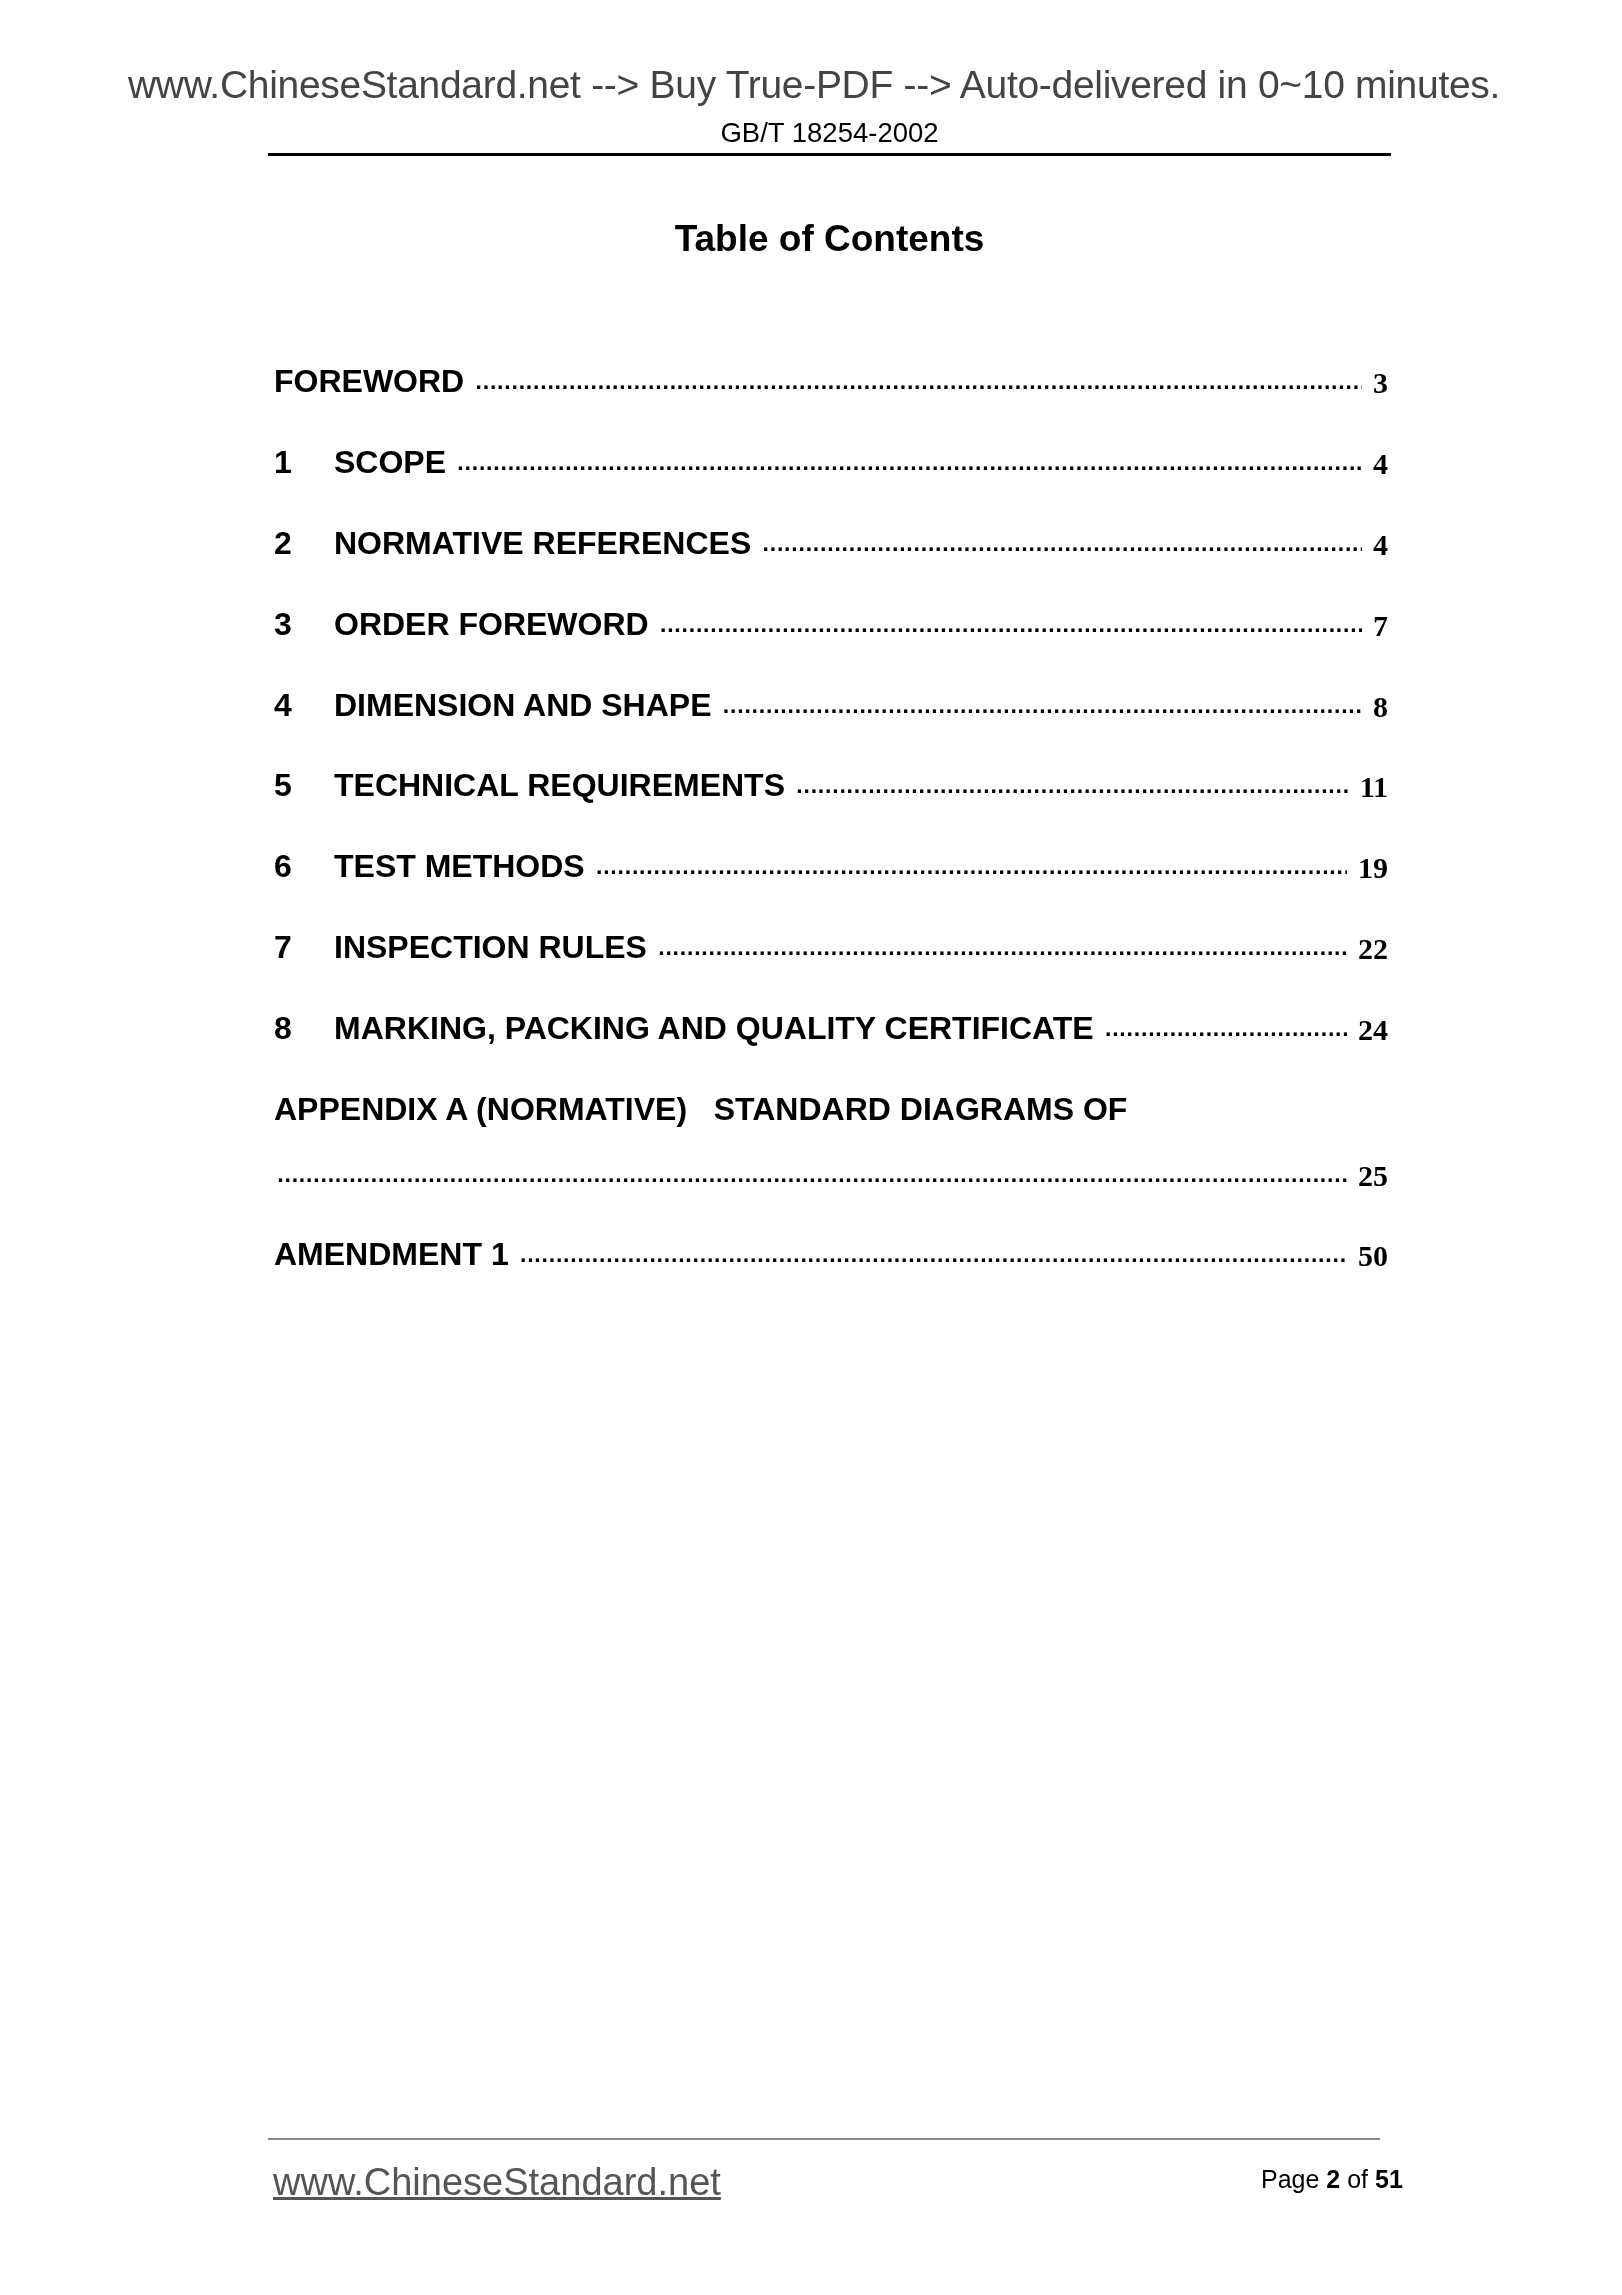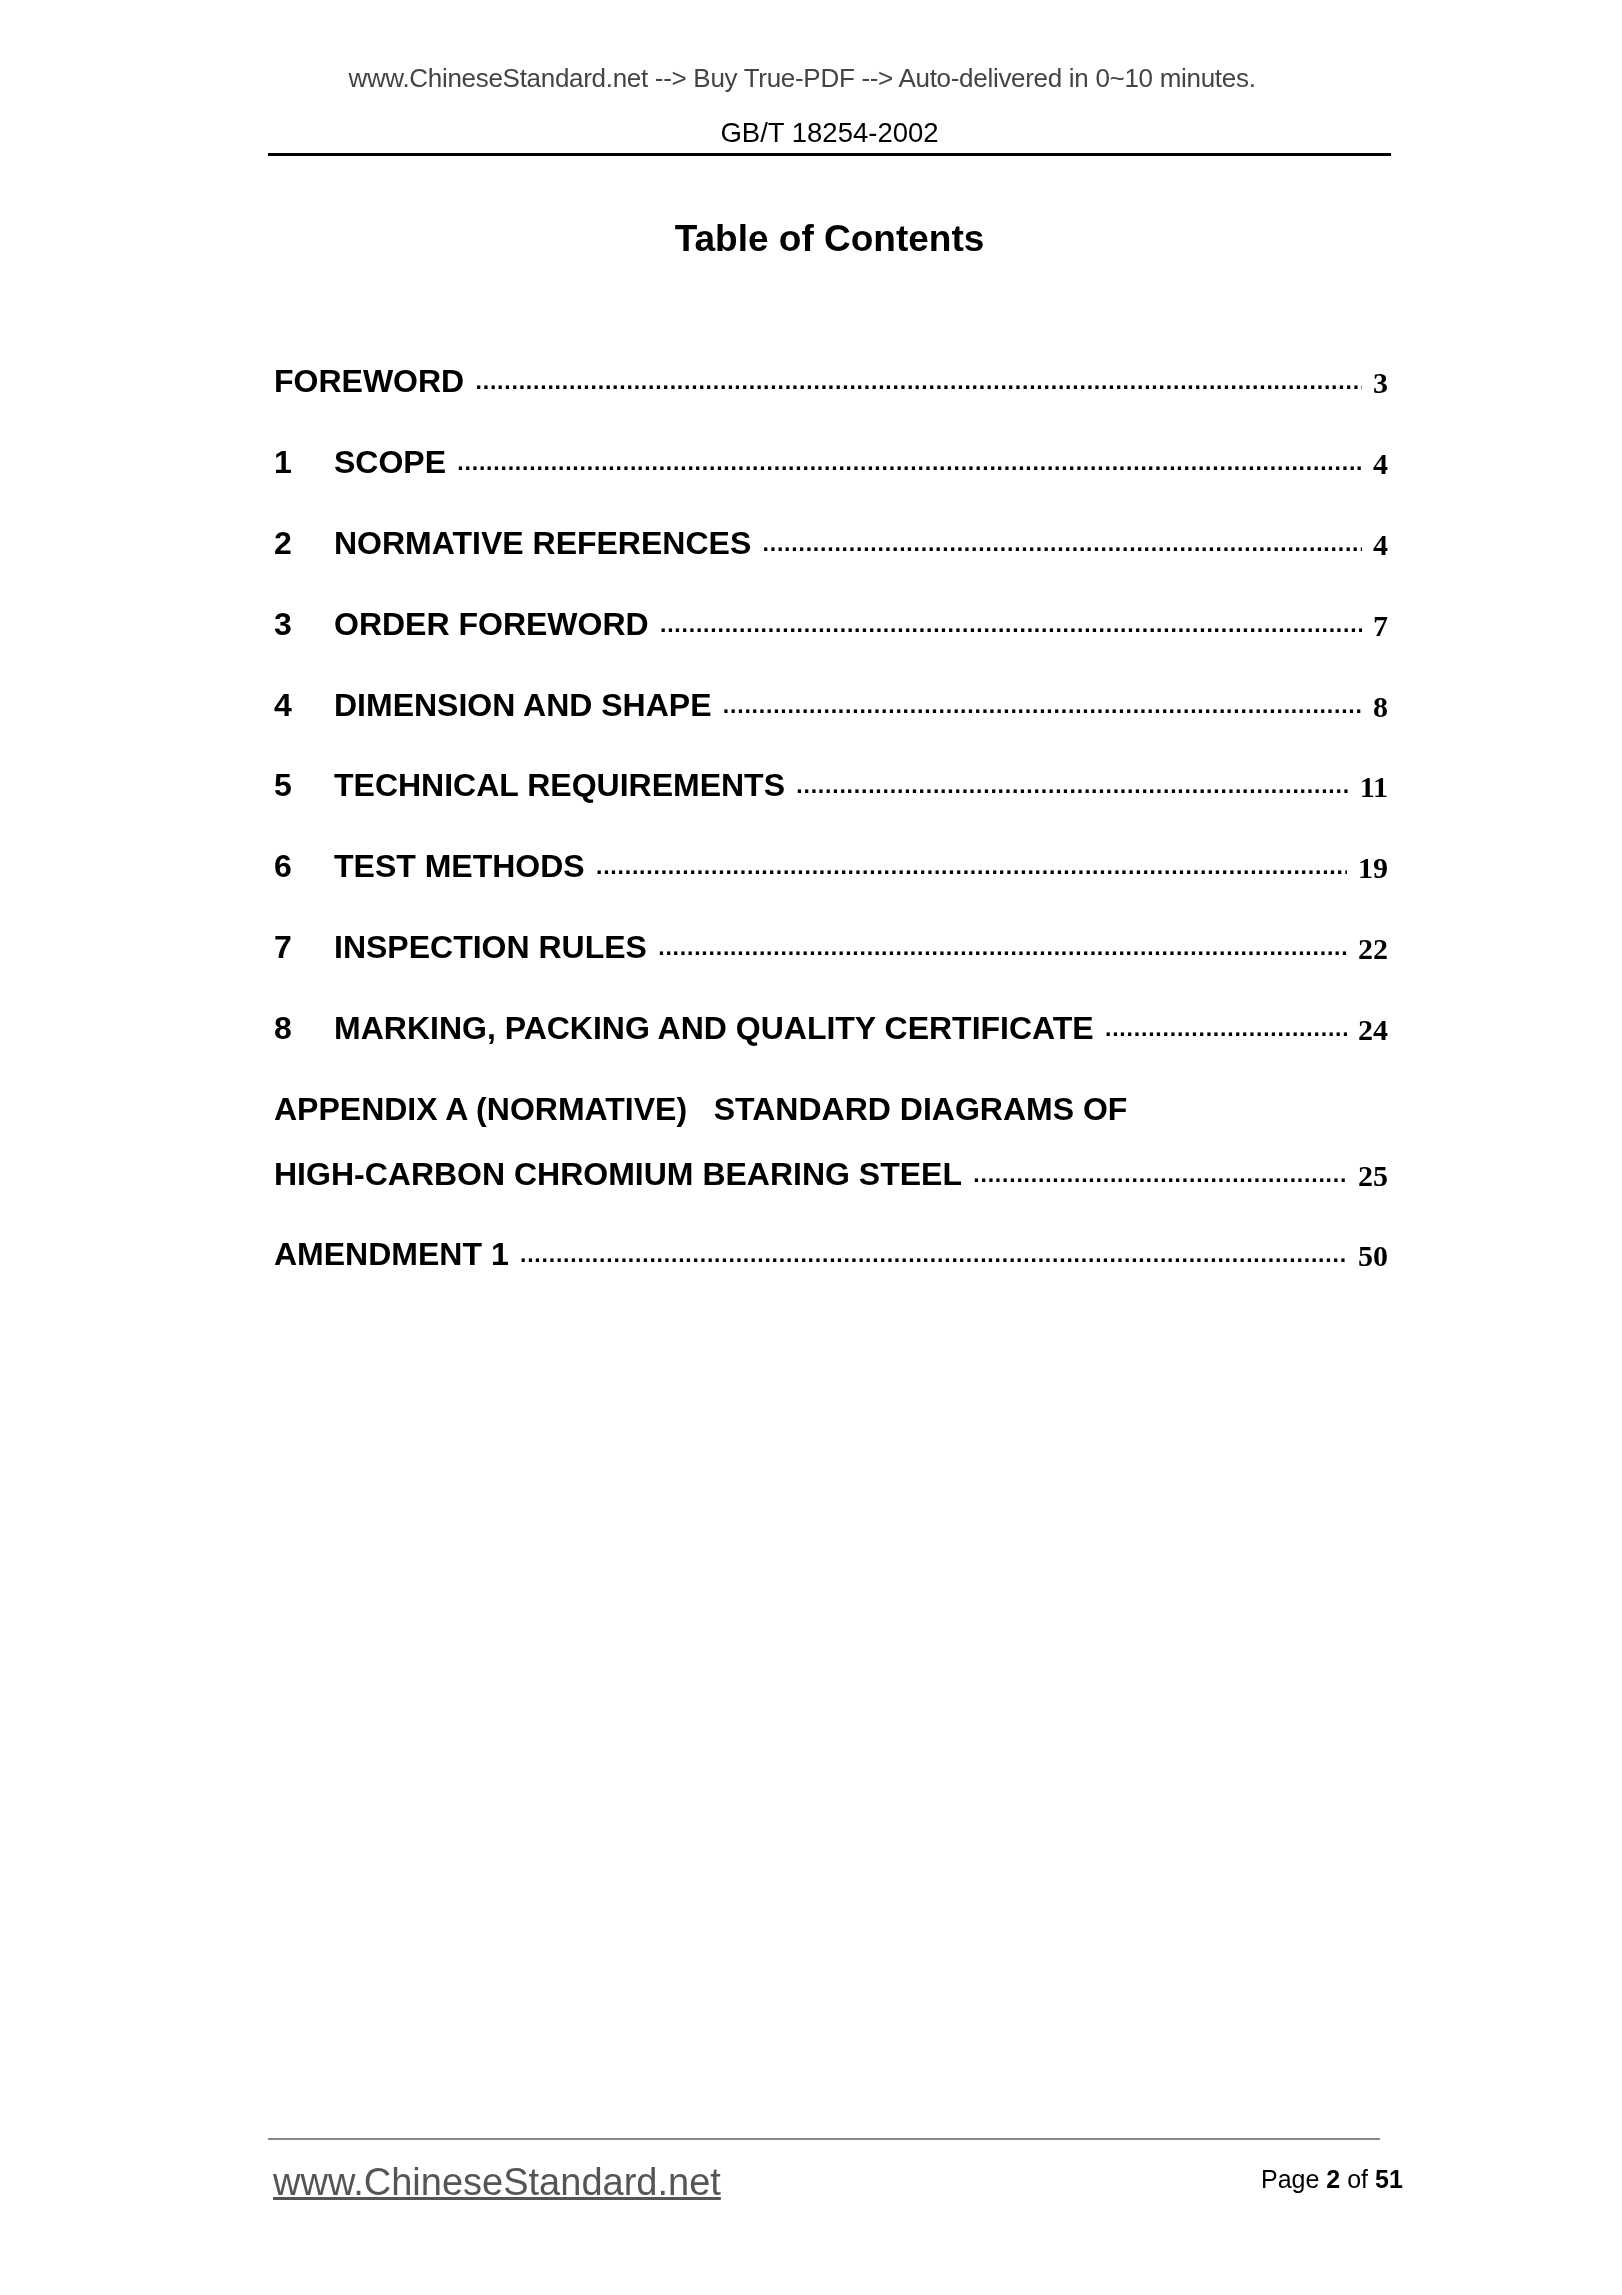--- a/index.html
+++ b/index.html
@@ -1,17 +1,17 @@
 <!DOCTYPE html>
 <html style="font-size:13.3px"><head>
 <meta charset="utf-8">
 <style>
   html, body { margin:0; padding:0; background:#fff; }
   body { width:1623px; height:2295px; position:relative; overflow:hidden; font-family:"Liberation Sans", sans-serif; color:#000; }
-  .banner { position:absolute; top:63px; left:0; width:1604px; text-align:center; font-size:26px; color:#444; letter-spacing:-0.3px; }
+  .banner { position:absolute; top:63px; left:12px; width:1604px; text-align:center; font-size:39px; color:#444; letter-spacing:-0.3px; }
   .docid { position:absolute; top:117px; left:0; width:1659px; text-align:center; font-size:27.5px; color:#000; }
   .hrule { position:absolute; top:153px; left:268px; width:1123px; height:2.5px; background:#000; }
   .title { position:absolute; top:218px; left:0; width:1659px; text-align:center; font-size:37px; font-weight:bold; }
   .toc { position:absolute; left:274px; width:1114px; top:350px; }
   .row { position:absolute; left:0; width:1114px; height:50px; display:flex; align-items:flex-end; font-size:32px; font-weight:bold;gap:8px; }
   .row .num { width:52px; flex:none; }
   .row .label { flex:none; white-space:nowrap; }
   .row .dots { flex:1; overflow:hidden; white-space:nowrap; font-weight:bold; font-size:23px; letter-spacing:0.8px; margin:0 3.3px 5px 3.3px; color:#000; }
   .row .page { flex:none; font-family:"Liberation Serif", serif; font-size:30px; font-weight:bold; }
   .line2only { position:absolute; left:0; font-size:32px; font-weight:bold; white-space:nowrap; }
@@ -78,21 +78,20 @@
     <span class="page">22</span>
   </div>
   <div class="row" style="top:647px">
     <span class="num">8</span>
     <span class="label">MARKING, PACKING AND QUALITY CERTIFICATE</span>
     <span class="dots">................................................................................................................................................................................................</span>
     <span class="page">24</span>
   </div>
   <div class="line2only" style="top:728px; height:50px; display:flex; align-items:flex-end;">APPENDIX A (NORMATIVE)&nbsp;&nbsp;&nbsp;STANDARD DIAGRAMS OF</div>
   <div class="row" style="top:793px">
-    <span class="label">HIGH-CARBON CHROMIUM BEARING STEEL</span>
     <span class="dots">................................................................................................................................................................................................</span>
     <span class="page">25</span>
   </div>
   <div class="row" style="top:873px">
     <span class="label">AMENDMENT 1</span>
     <span class="dots">................................................................................................................................................................................................</span>
     <span class="page">50</span>
   </div>
 </div>
 

